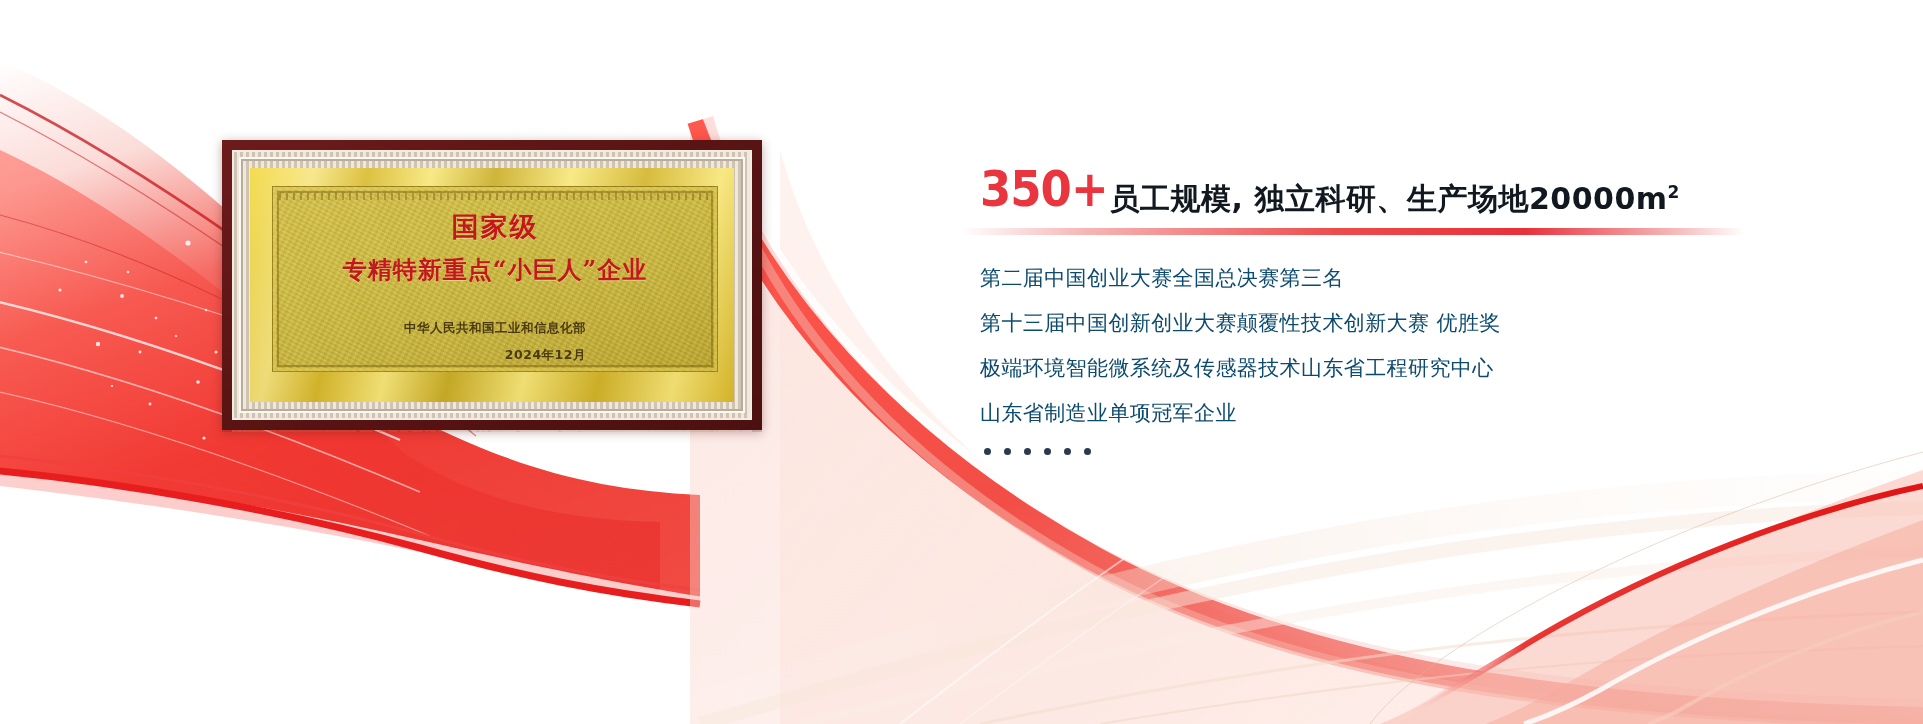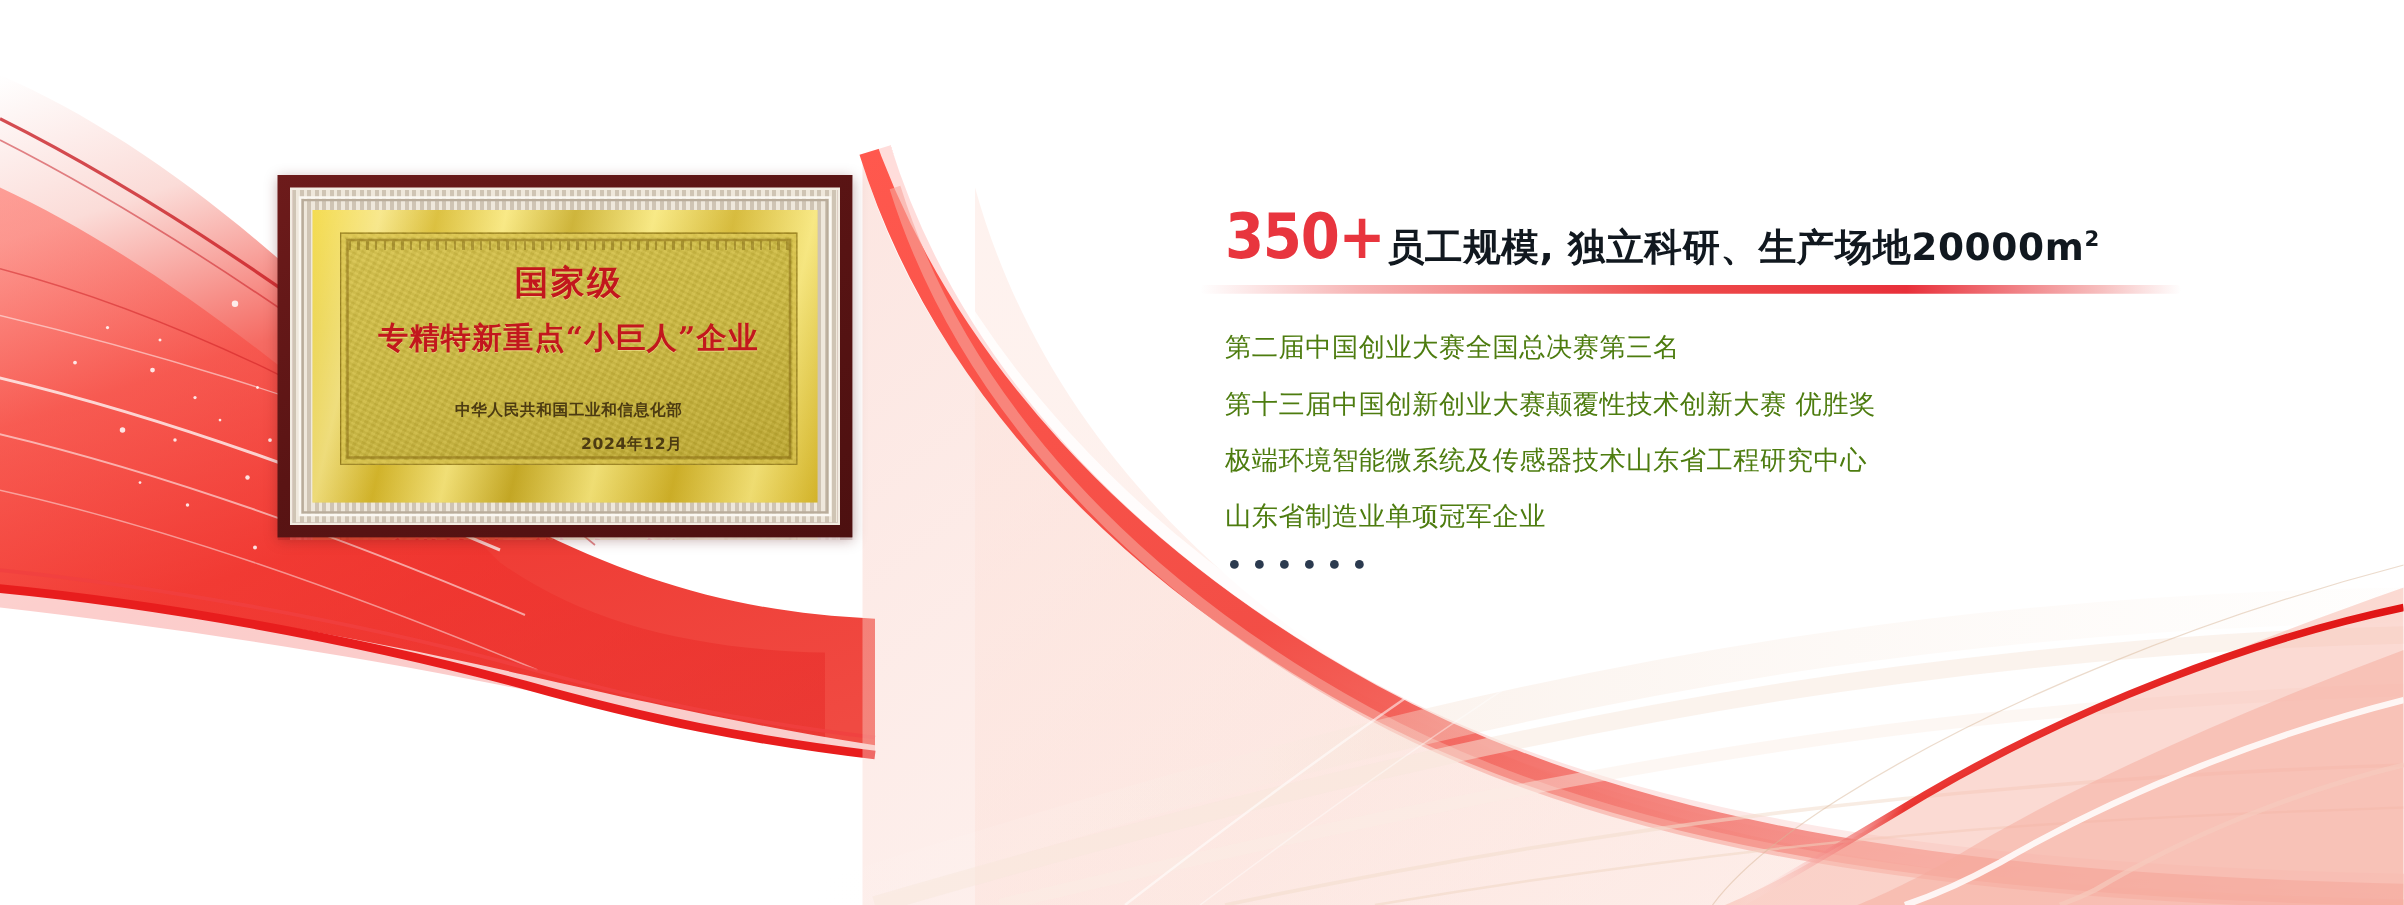--- a/index.html
+++ b/index.html
@@ -9,21 +9,21 @@
     font-family:"Liberation Sans","DejaVu Sans",sans-serif;
     position:relative;
   }
   #stage{position:absolute;inset:0;width:1923px;height:724px;overflow:hidden;background:#fff;}
 
   
   #bg{position:absolute;inset:0;width:1923px;height:724px;}
 
   
   .plaque{
-    position:absolute;left:222px;top:140px;width:460px;height:290px;
+    position:absolute;left:222px;top:140px;width:540px;height:290px;
     background:linear-gradient(150deg,#6d1b1b 0%,#5a1414 45%,#4d1010 100%);
     box-shadow:0 2px 10px rgba(90,20,20,.35);
     padding:10px;box-sizing:border-box;
   }
   .plq-silver{
     position:absolute;left:10px;top:10px;right:10px;bottom:10px;
     background:
       repeating-linear-gradient(90deg,#cfc4b4 0 3px,#efe8dc 3px 6px),
       linear-gradient(180deg,#e6ddd0,#c9bdac);
     box-sizing:border-box;
@@ -104,21 +104,21 @@
       rgba(240,120,120,.55) 16%,
       #ee4b4b 48%,
       #e8303a 72%,
       rgba(240,140,140,.55) 92%,
       rgba(255,255,255,0) 100%);
     border-radius:4px;
   }
   .awards{position:absolute;left:0;top:104px;}
   .award-item{
     font-family:"DejaVu Sans","Liberation Sans",sans-serif;
-    font-size:21px;color:#4d7c0f;line-height:1;margin-bottom:24px;
+    font-size:21px;color:#0c4a6e;line-height:1;margin-bottom:24px;
     letter-spacing:.4px;white-space:nowrap;
   }
   .dots{display:flex;gap:13px;margin-top:8px;margin-left:4px;}
   .dots span{width:7px;height:7px;border-radius:50%;background:#2b3a4f;display:block;}
 </style>
 </head>
 <body>
 
 <div id="stage">
 

